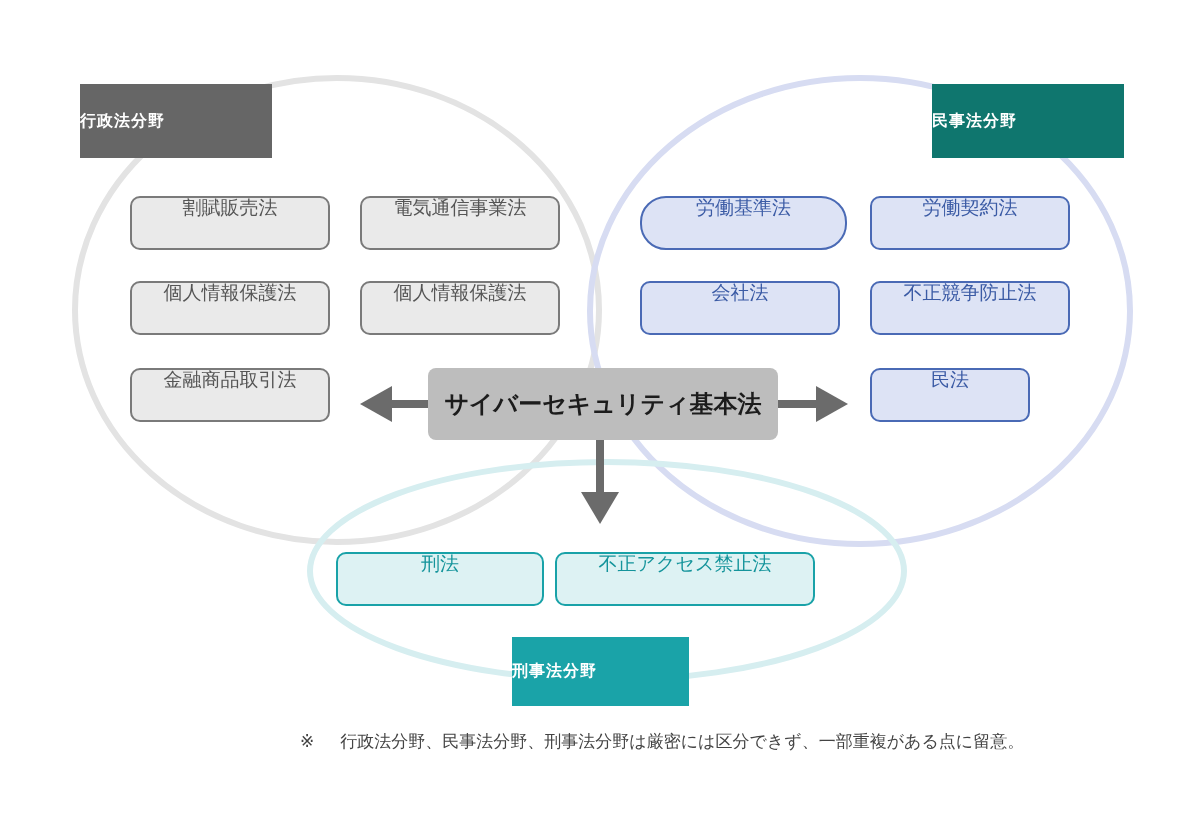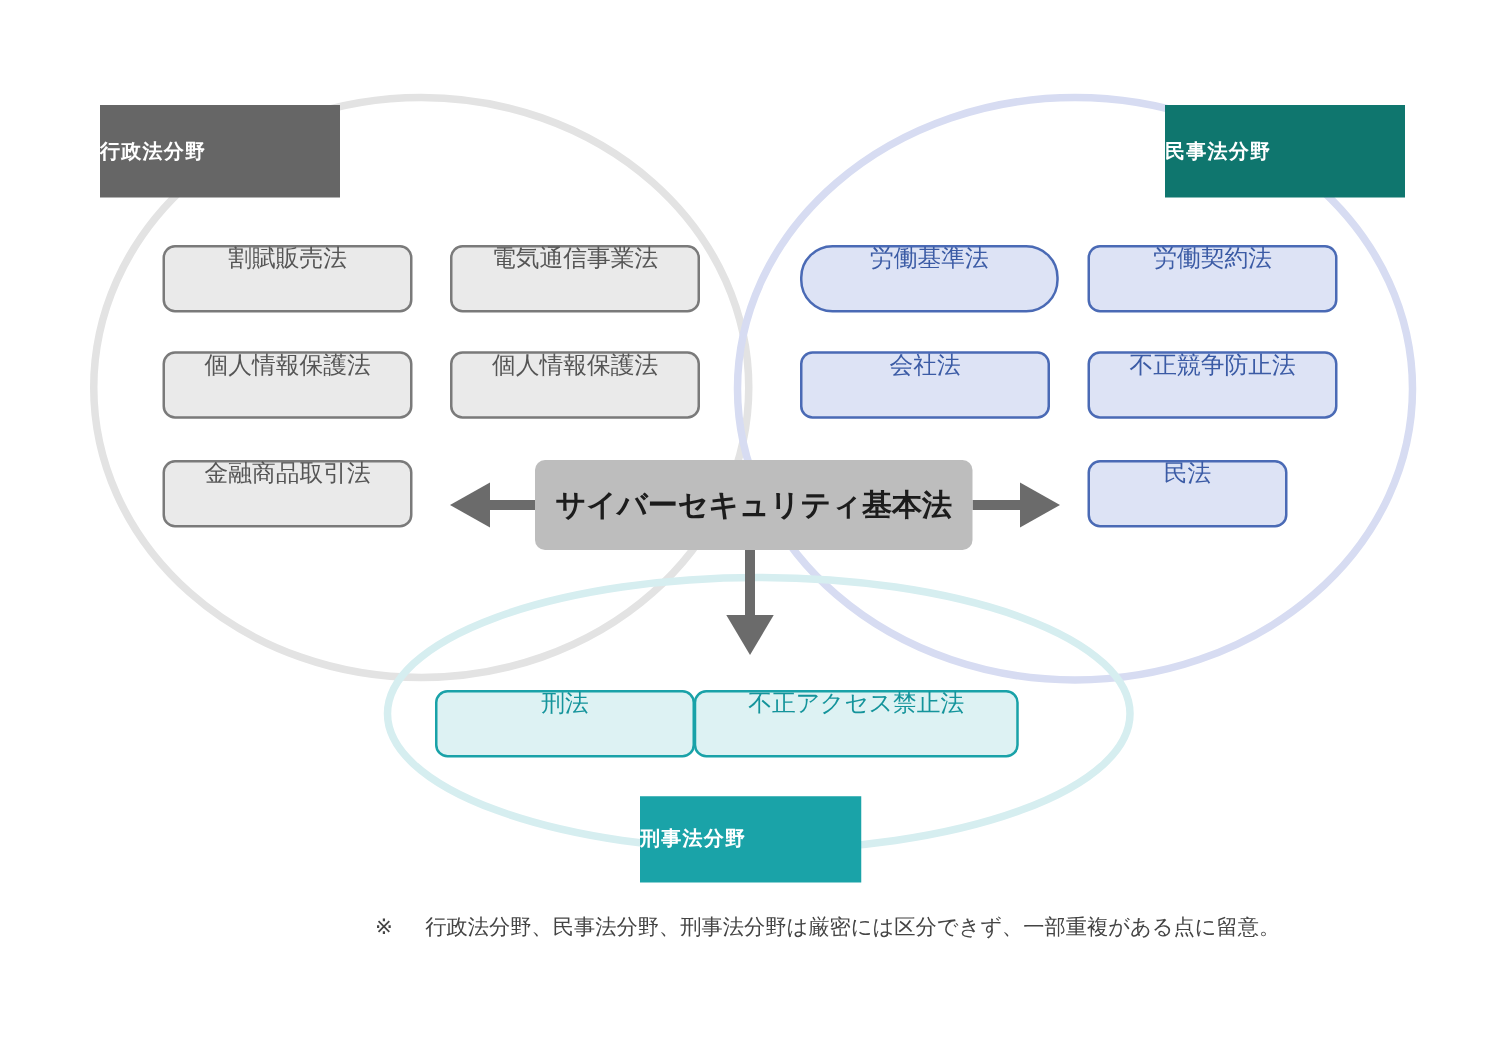--- a/index.html
+++ b/index.html
@@ -184,21 +184,21 @@
   <div class="pill blue" style="left:640px; top:281px; width:200px; height:54px;">
     <span>会社法</span>
   </div>
   <div class="pill blue" style="left:870px; top:281px; width:200px; height:54px;">
     <span>不正競争防止法</span>
   </div>
   <div class="pill blue" style="left:870px; top:368px; width:160px; height:54px;">
     <span>民法</span>
   </div>
 
-  <div class="pill teal" style="left:348px; top:552px; width:208px; height:54px;">
+  <div class="pill teal" style="left:336px; top:552px; width:208px; height:54px;">
     <span>刑法</span>
   </div>
   <div class="pill teal" style="left:555px; top:552px; width:260px; height:54px;">
     <span>不正アクセス禁止法</span>
   </div>
 
   <div id="center-node">
     <span>サイバーセキュリティ基本法</span>
   </div>
 

